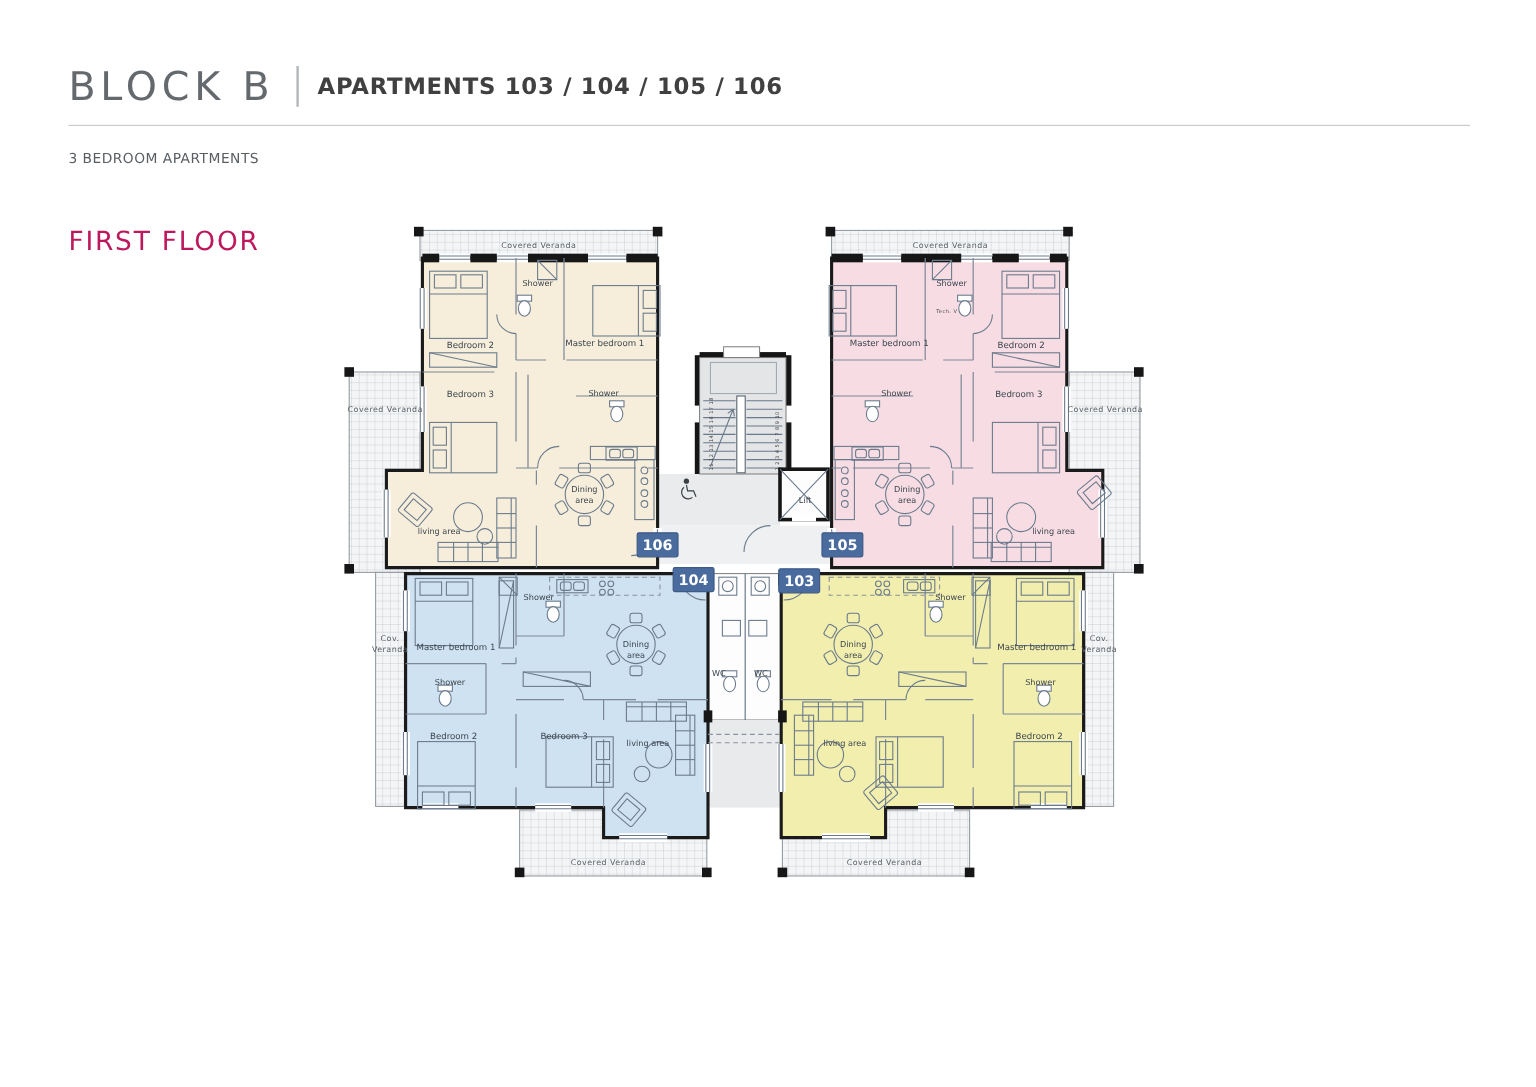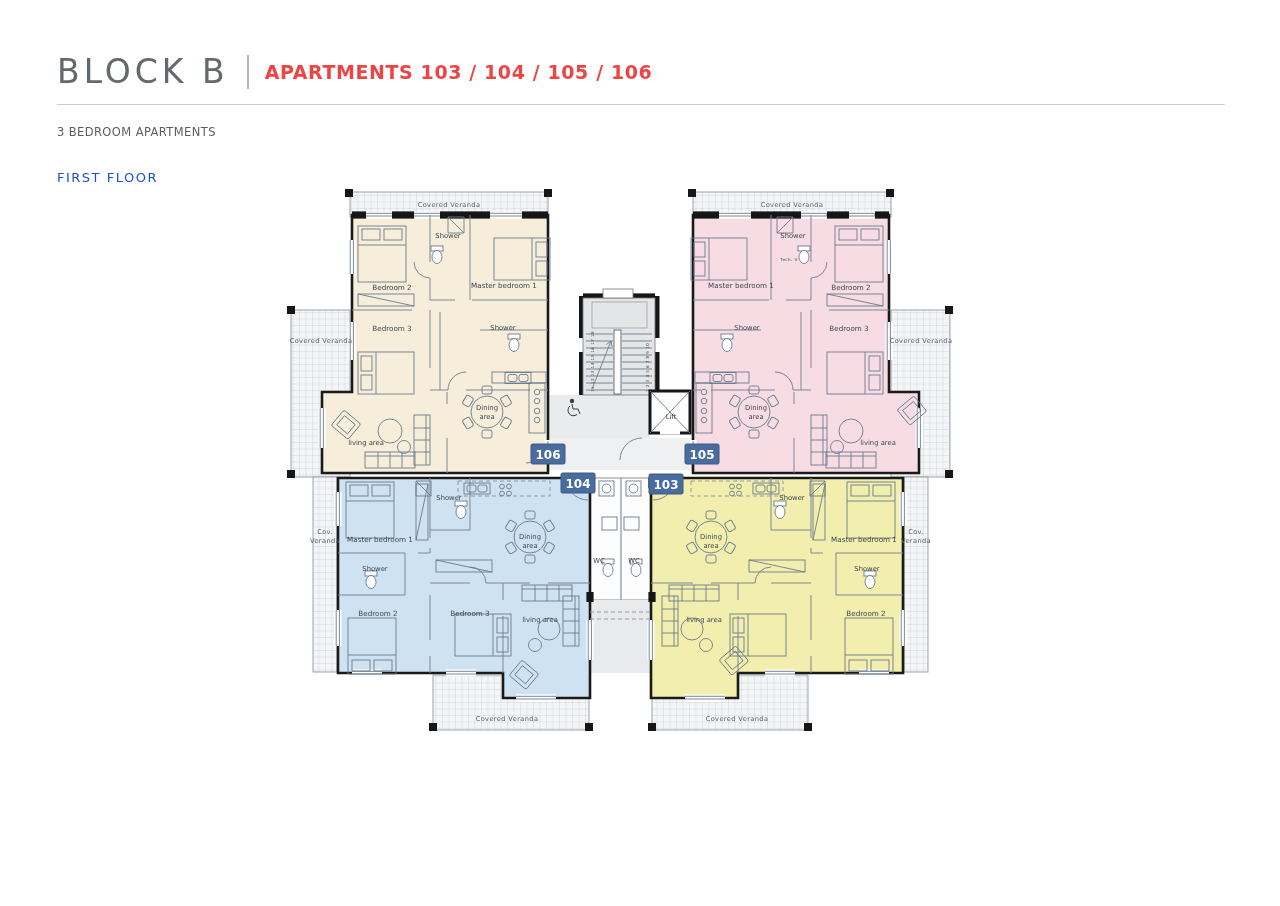--- a/index.html
+++ b/index.html
@@ -2,24 +2,24 @@
 <html><head>
 <meta charset="utf-8">
 <style>
   html,body{margin:0;padding:0;background:#ffffff;width:1280px;height:906px;overflow:hidden;
     font-family:"DejaVu Sans",sans-serif;}
   .page{position:relative;width:1244px;height:906px;background:#fff;}
   .header{position:absolute;left:57px;top:52px;width:1170px;}
   .title-row{display:flex;align-items:center;}
   .block-title{font-size:33px;font-weight:400;color:#64696e;letter-spacing:4px;}
   .divider{width:2px;height:34px;background:#b4b8bc;margin:0 16px 0 18px;}
-  .subtitle{font-size:19px;font-weight:bold;color:#ef4444;letter-spacing:0.6px;}
+  .subtitle{font-size:19px;font-weight:bold;color:#404040;letter-spacing:0.6px;}
   .rule{margin-top:13px;border-top:1px solid #c9ccce;width:1168px;}
   .type-label{margin-top:20px;font-size:11.5px;color:#595e63;letter-spacing:0.4px;}
-  .floor-label{margin-top:31px;font-size:13px;color:#1d4ed8;letter-spacing:1.5px;}
+  .floor-label{margin-top:50px;font-size:22px;color:#be185d;letter-spacing:1.5px;}
   svg{position:absolute;left:0;top:0;}
   text{font-family:"DejaVu Sans",sans-serif;}
   .rlabel{fill:#3d4650;font-size:7.2px;}
   .slabel{fill:#3d4650;font-size:6.8px;}
   .vlabel{fill:#5a6167;font-size:6.6px;letter-spacing:0.4px;}
   .badge-txt{fill:#ffffff;font-size:12px;font-weight:bold;}
   .tiny{fill:#444;font-size:4.2px;letter-spacing:0.4px;}
   .thin{stroke:#6a7a8c;stroke-width:0.9;fill:none;}
 </style>
 </head>

